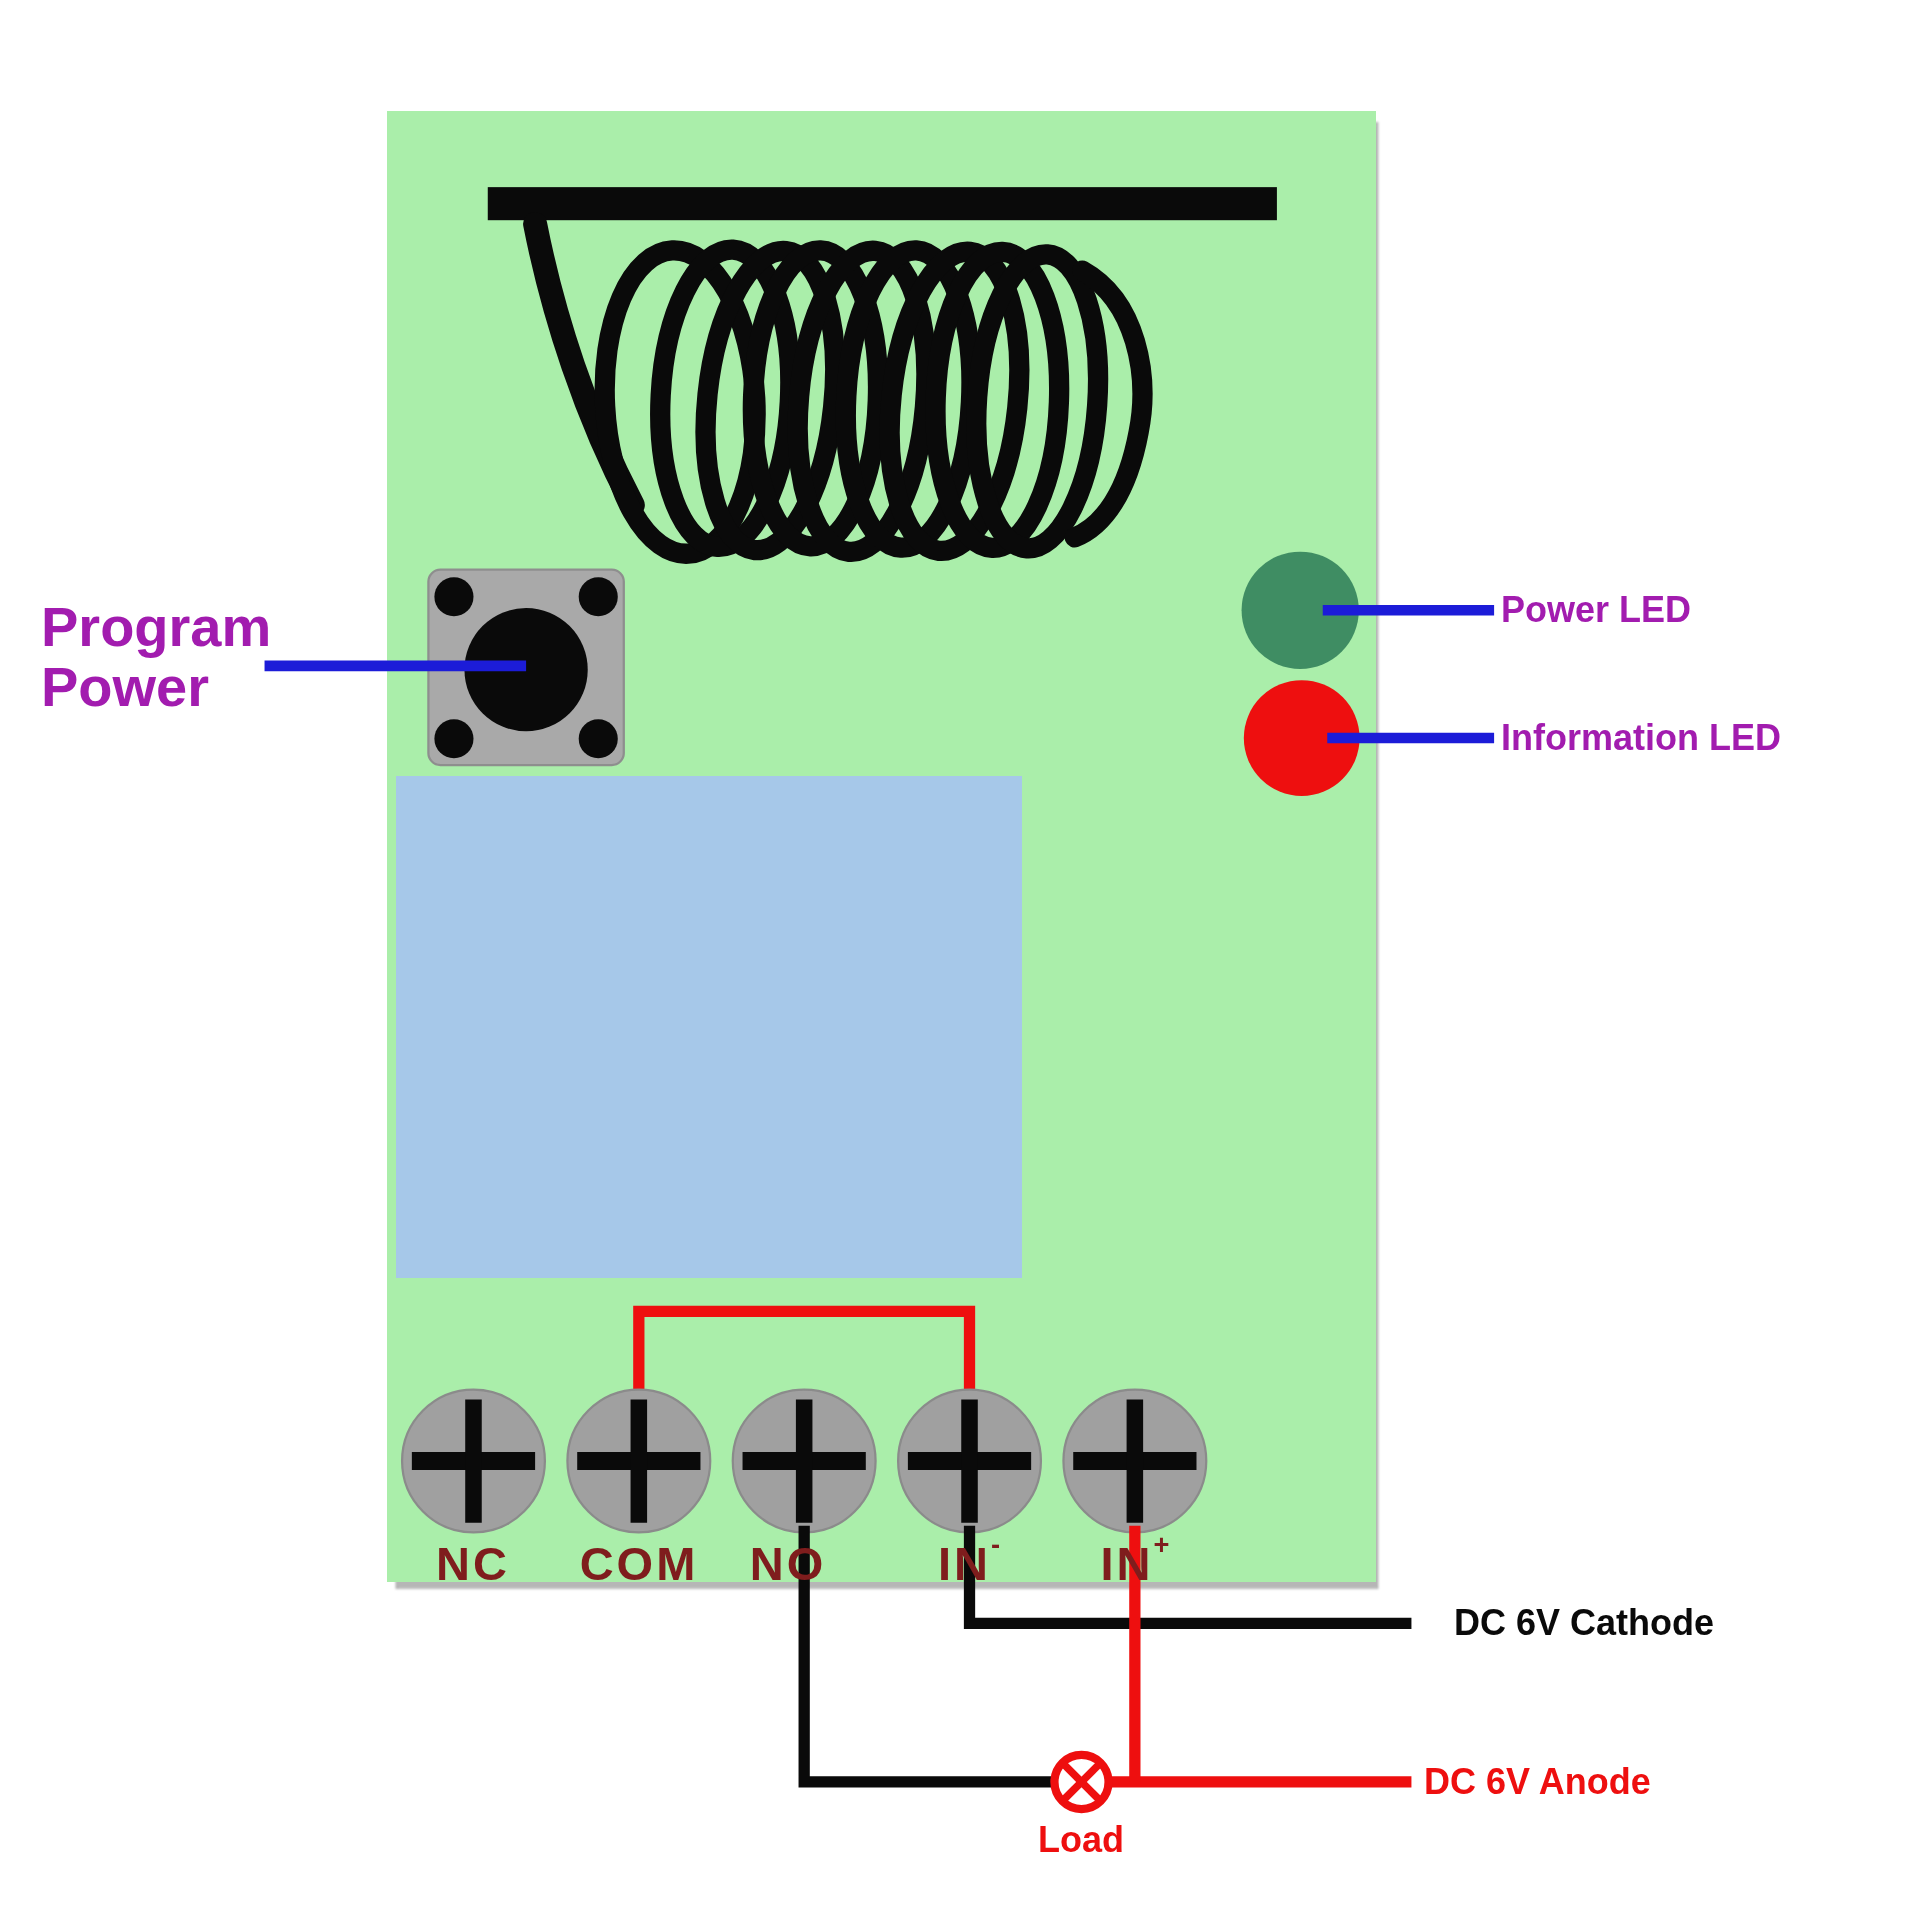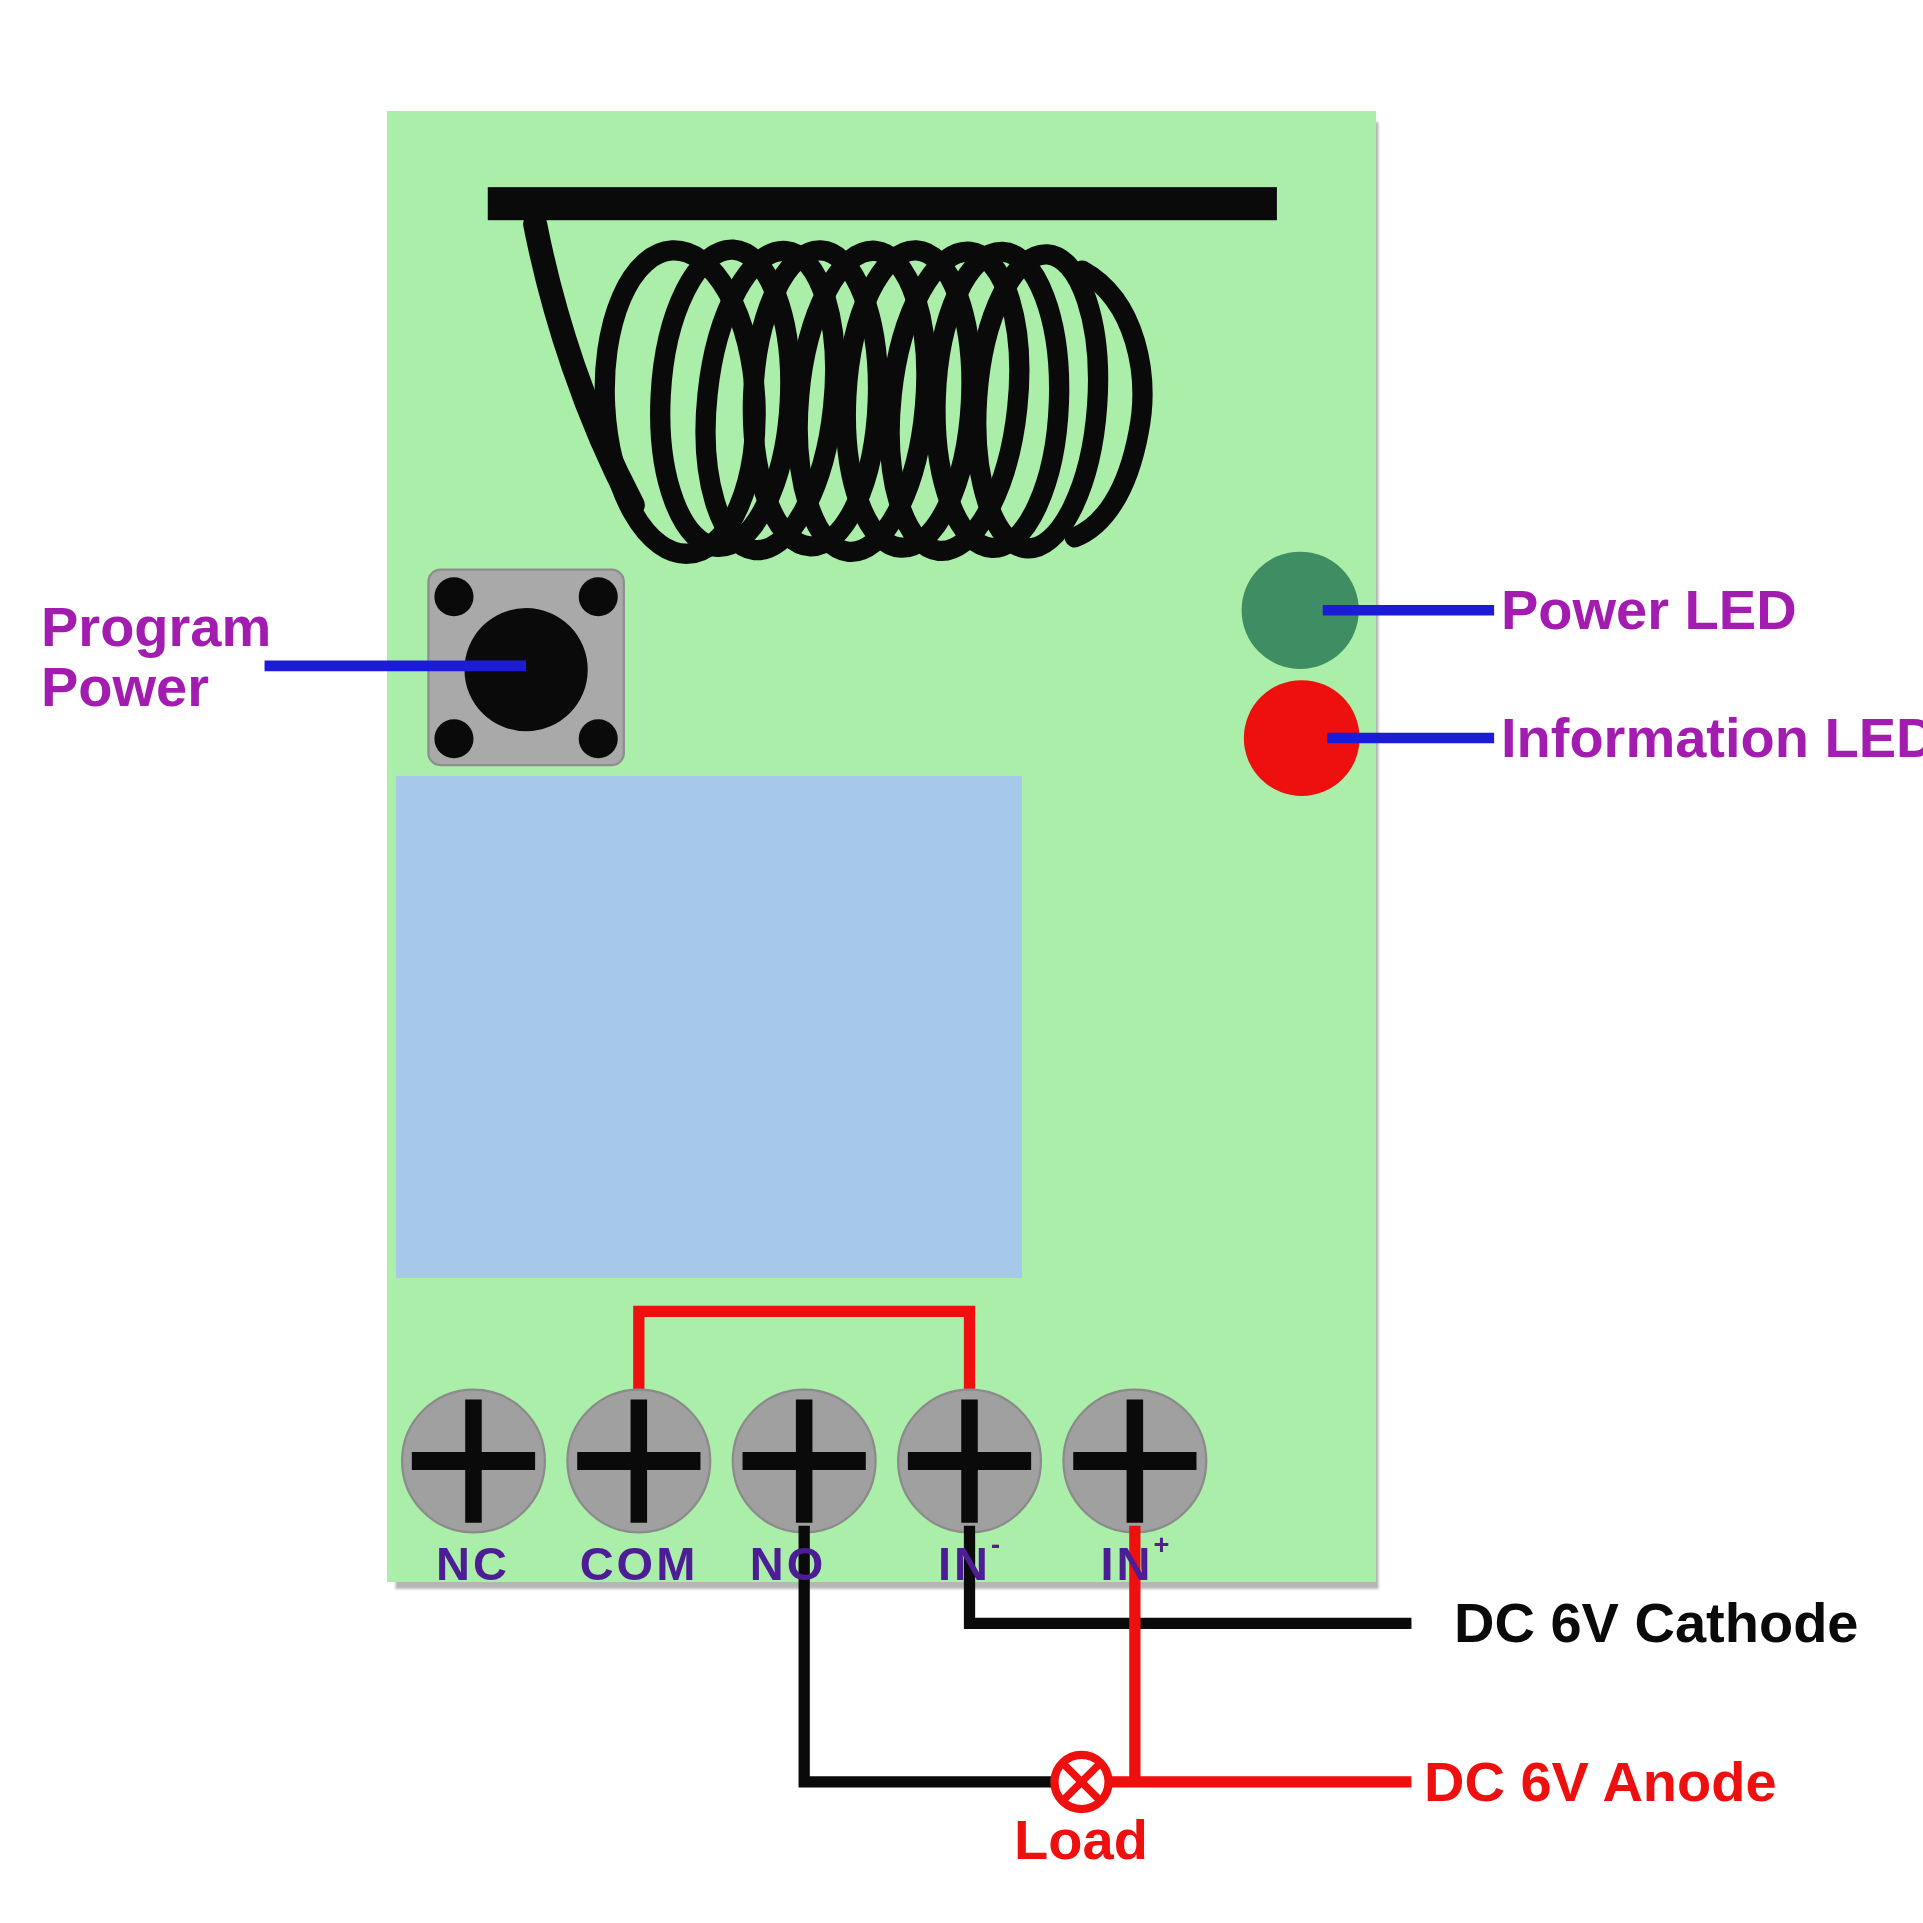--- a/index.html
+++ b/index.html
@@ -18,30 +18,30 @@
   }
   svg.art{position:absolute;left:0;top:0;width:1924px;height:1924px;}
   .lbl{
     position:absolute;font-weight:700;white-space:nowrap;
     font-family:"Liberation Sans", sans-serif;
   }
   .lbl.center{transform:translateY(-50%);}
   .lbl.blue{color:#a21caf;}
   .lbl.black{color:#0a0a0a;}
   .lbl.red{color:#ee0f0f;}
-  .lbl.big{font-size:56px;line-height:1;}
+  .lbl.big{font-size:36px;line-height:1;}
   .program{left:41px;top:657px;transform:translateY(-50%);font-size:56px;line-height:60px;}
   .power{left:1501px;top:610px;}
   .info{left:1501px;top:738px;}
   .cathode{left:1454px;top:1623px;}
   .anode{left:1424px;top:1782px;}
   .loadlbl{left:1081px;top:1840px;transform:translate(-50%,-50%);text-align:right;}
   .term-lbl{
     position:absolute;top:1563px;transform:translate(-50%,-50%);
-    color:#4c1d95;font-size:47px;font-weight:700;line-height:1;letter-spacing:3px;
+    color:#7f1d1d;font-size:47px;font-weight:700;line-height:1;letter-spacing:3px;
   }
   .term-lbl sup{font-size:58%;position:relative;top:-0.35em;letter-spacing:0;}
   .t0{left:473px;} .t1{left:639px;} .t2{left:788px;} .t3{left:969px;} .t4{left:1135px;}
 </style>
 </head>
 <body>
 
 <div class="board"></div>
 
 <div class="relay"></div>

